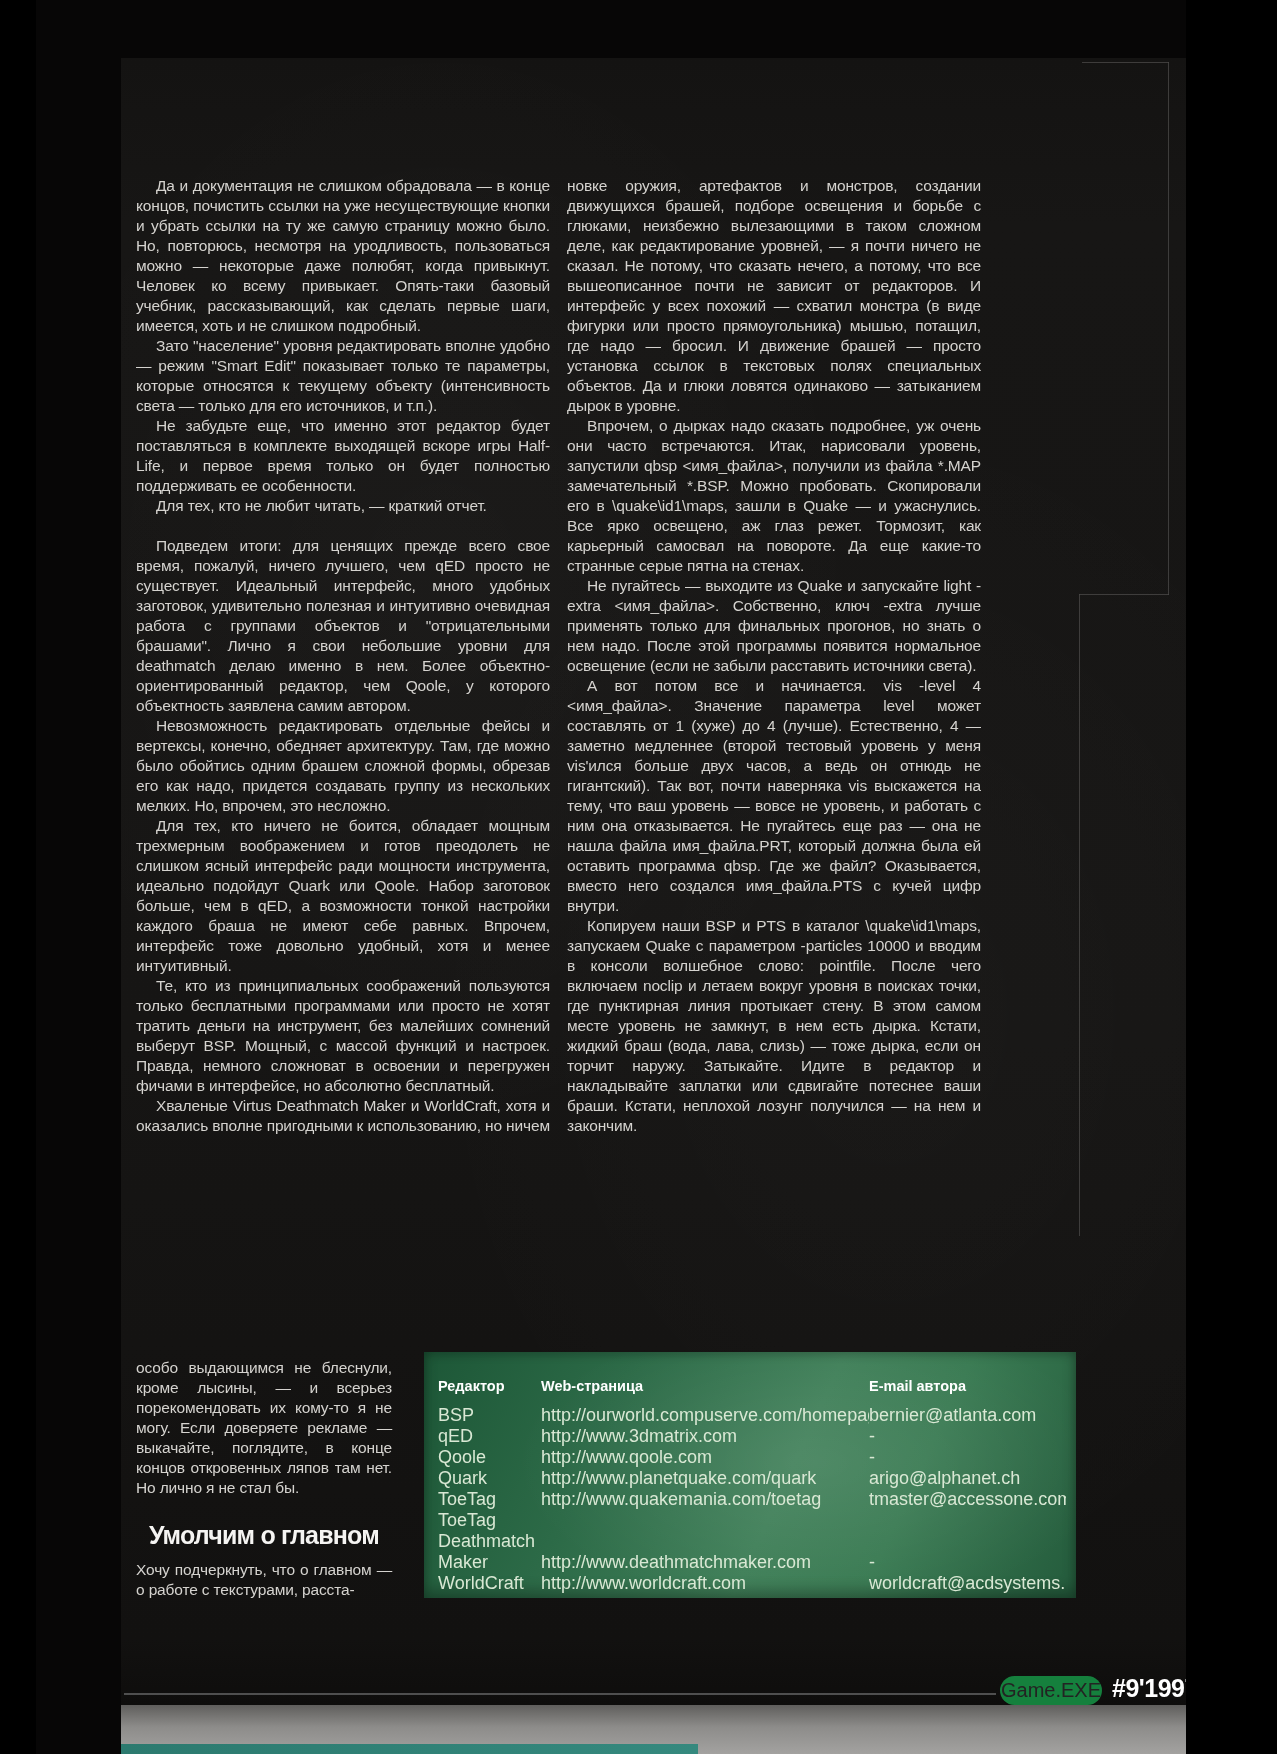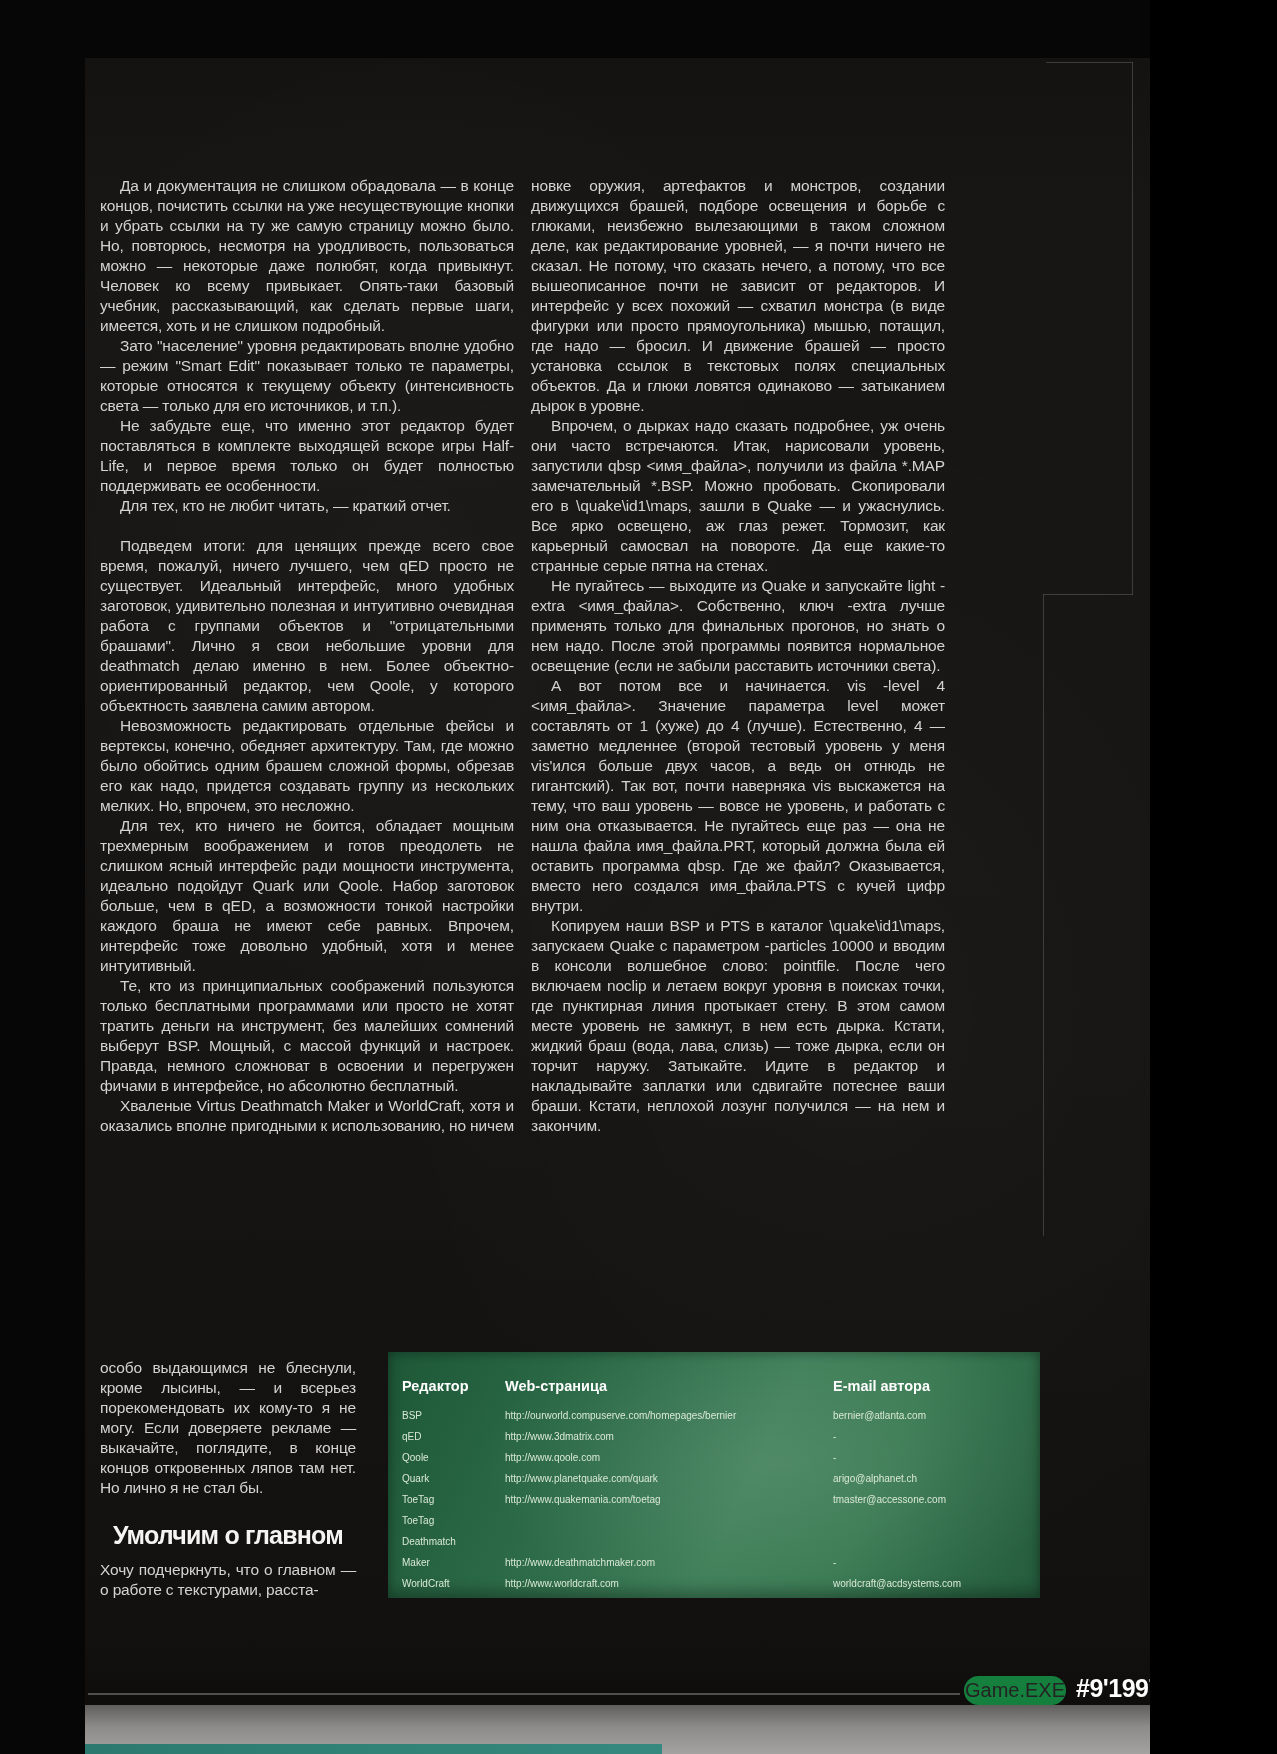--- a/index.html
+++ b/index.html
@@ -1,19 +1,20 @@
 <!DOCTYPE html>
 <html><head>
 <meta charset="utf-8">
 <style>
   html,body { margin:0; padding:0; background:#000; }
   .page {
     position:relative; width:1150px; height:1754px; overflow:hidden;
     background:#070606;
     font-family:"Liberation Sans", sans-serif;
+    margin-left:36px;
   }
   .content-bg {
     position:absolute; left:85px; top:58px; width:1070px; height:1647px;
     background:
       radial-gradient(ellipse 620px 820px at 30% 32%, rgba(255,255,255,0.025), transparent 70%),
       radial-gradient(ellipse 700px 900px at 72% 58%, rgba(255,255,255,0.02), transparent 70%),
       linear-gradient(180deg,#141312 0%, #171615 10%, #161514 60%, #121110 96%, #0e0d0c 100%);
   }
   .frame-line { position:absolute; background:#4c4b49; opacity:.75; }
 
@@ -35,21 +36,21 @@
     position:absolute; left:388px; top:1352px; width:652px; height:246px;
     box-sizing:border-box; padding:24px 10px 8px 14px;
     background:
       radial-gradient(ellipse 400px 200px at 60% 45%, rgba(255,255,255,0.09), transparent 75%),
       linear-gradient(115deg,#1d5737 0%, #2c6a47 28%, #3f7f58 55%, #397a52 72%, #245b3c 100%);
     box-shadow: inset 0 -8px 14px rgba(0,0,0,.28), inset 0 4px 8px rgba(0,0,0,.18);
     color:#d9e8d4;
   }
   .trow { display:grid; grid-template-columns:103px 328px auto; line-height:21px; }
   .trow.thead { font-weight:bold; color:#ffffff; font-size:14.5px; margin-bottom:8px; }
-  .tcell { font-size:10px; white-space:nowrap; overflow:hidden; }
+  .tcell { font-size:18px; white-space:nowrap; overflow:hidden; }
   .trow.thead .tcell { font-size:14.5px; }
 
   .footer-rule { position:absolute; left:88px; top:1693px; width:872px; height:2px;
                  background:#565656; opacity:.9; }
   .mag-pill {
     position:absolute; left:964px; top:1676px; width:102px; height:29px;
     background:#15803d; border-radius:15px; color:#232323;
     display:flex; align-items:center; justify-content:center; font-size:20px;
   }
   .issue { position:absolute; left:1076px; top:1674px; font-size:25px; font-weight:bold;

